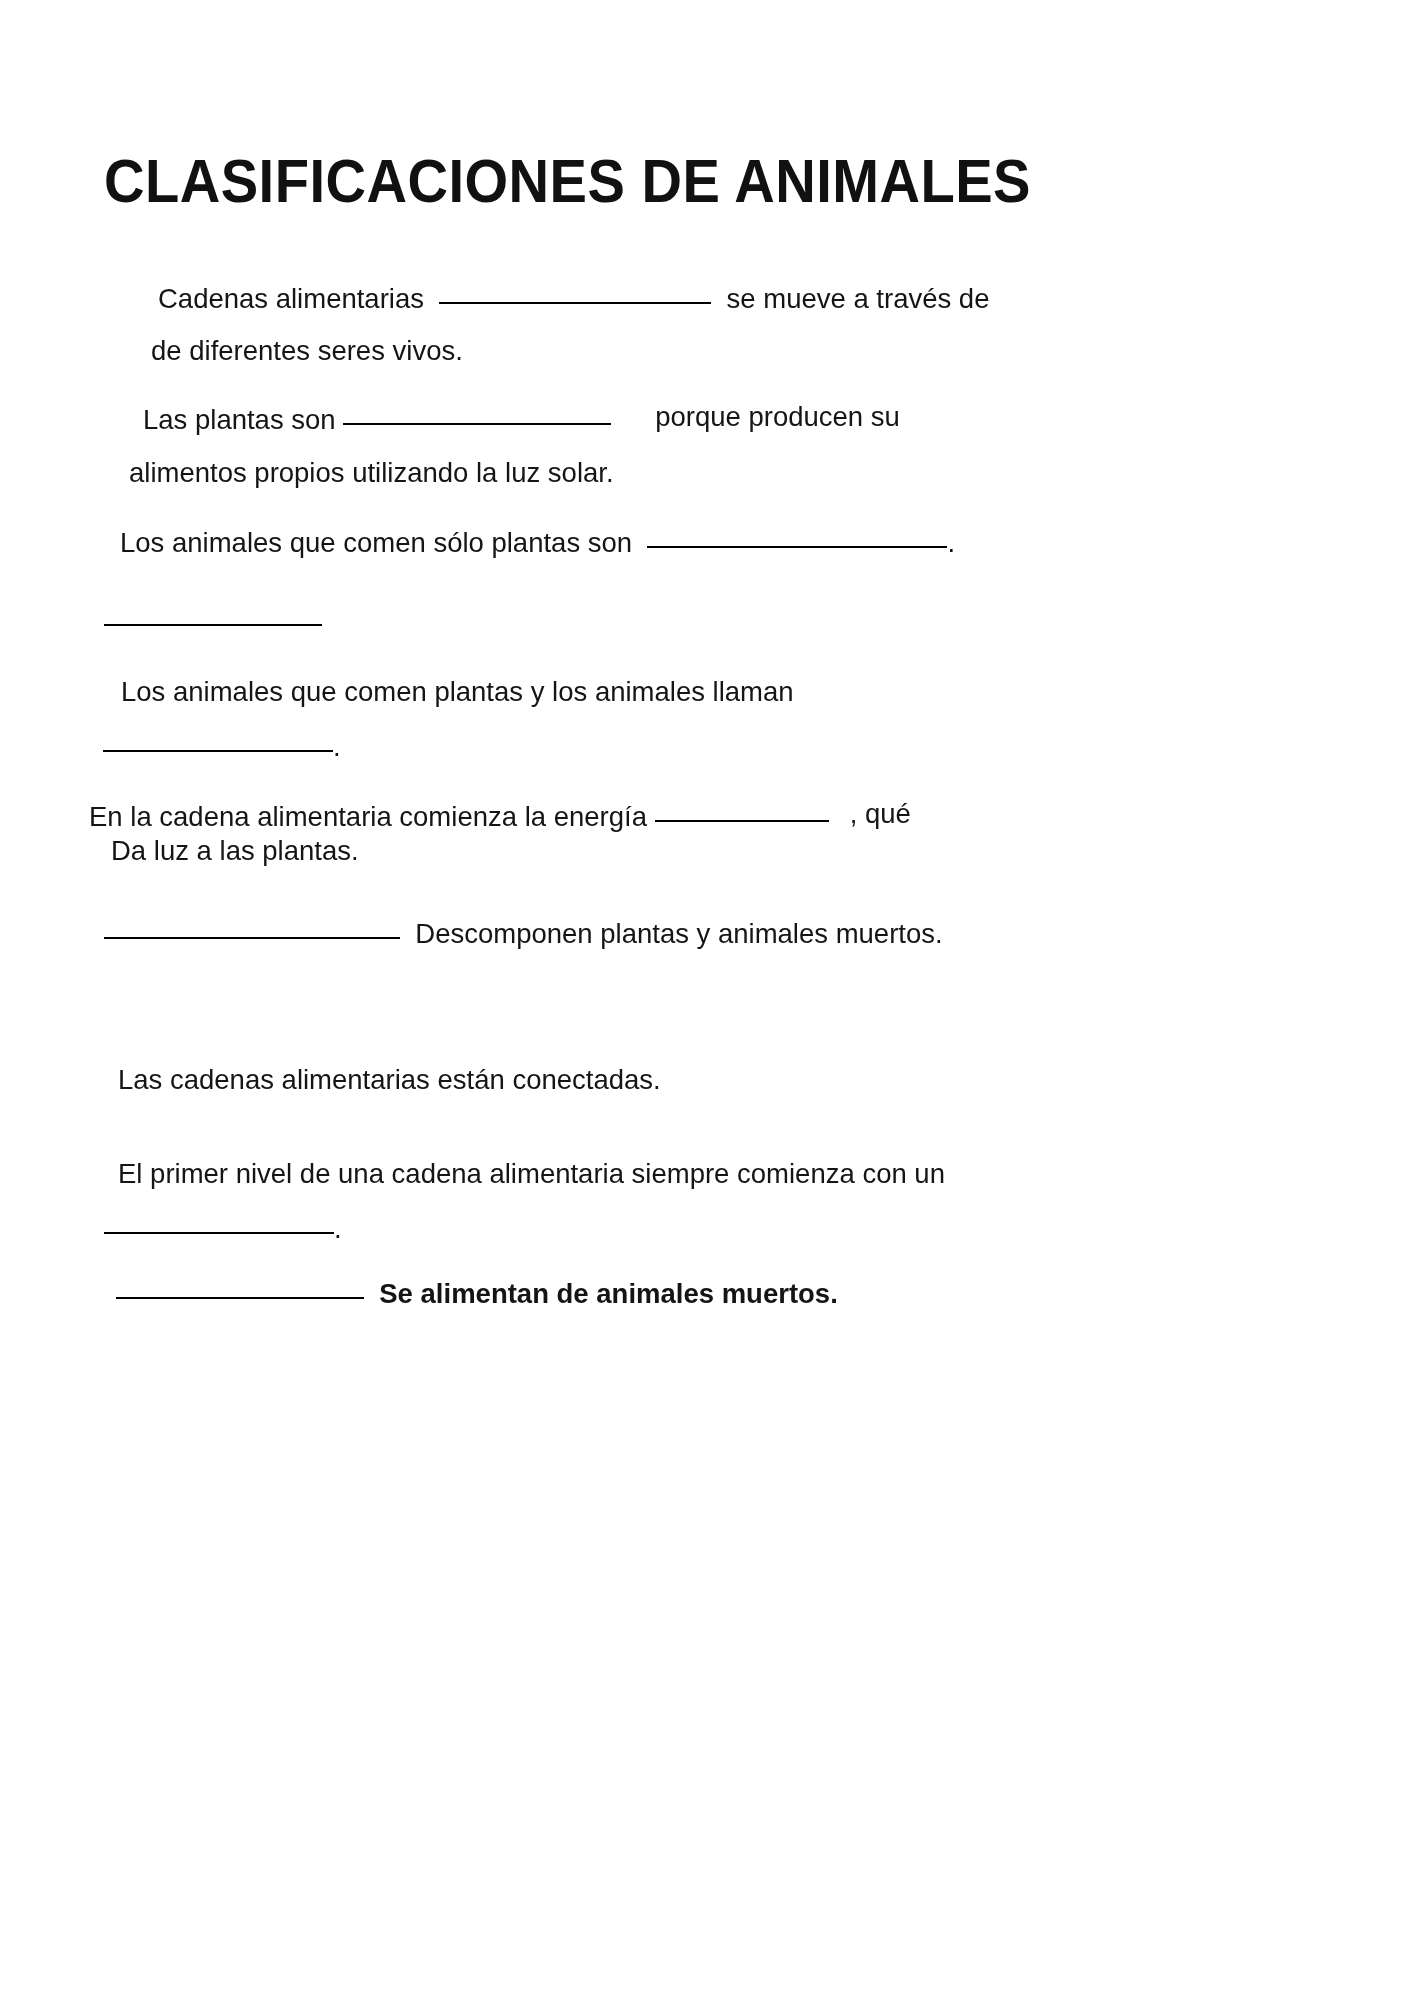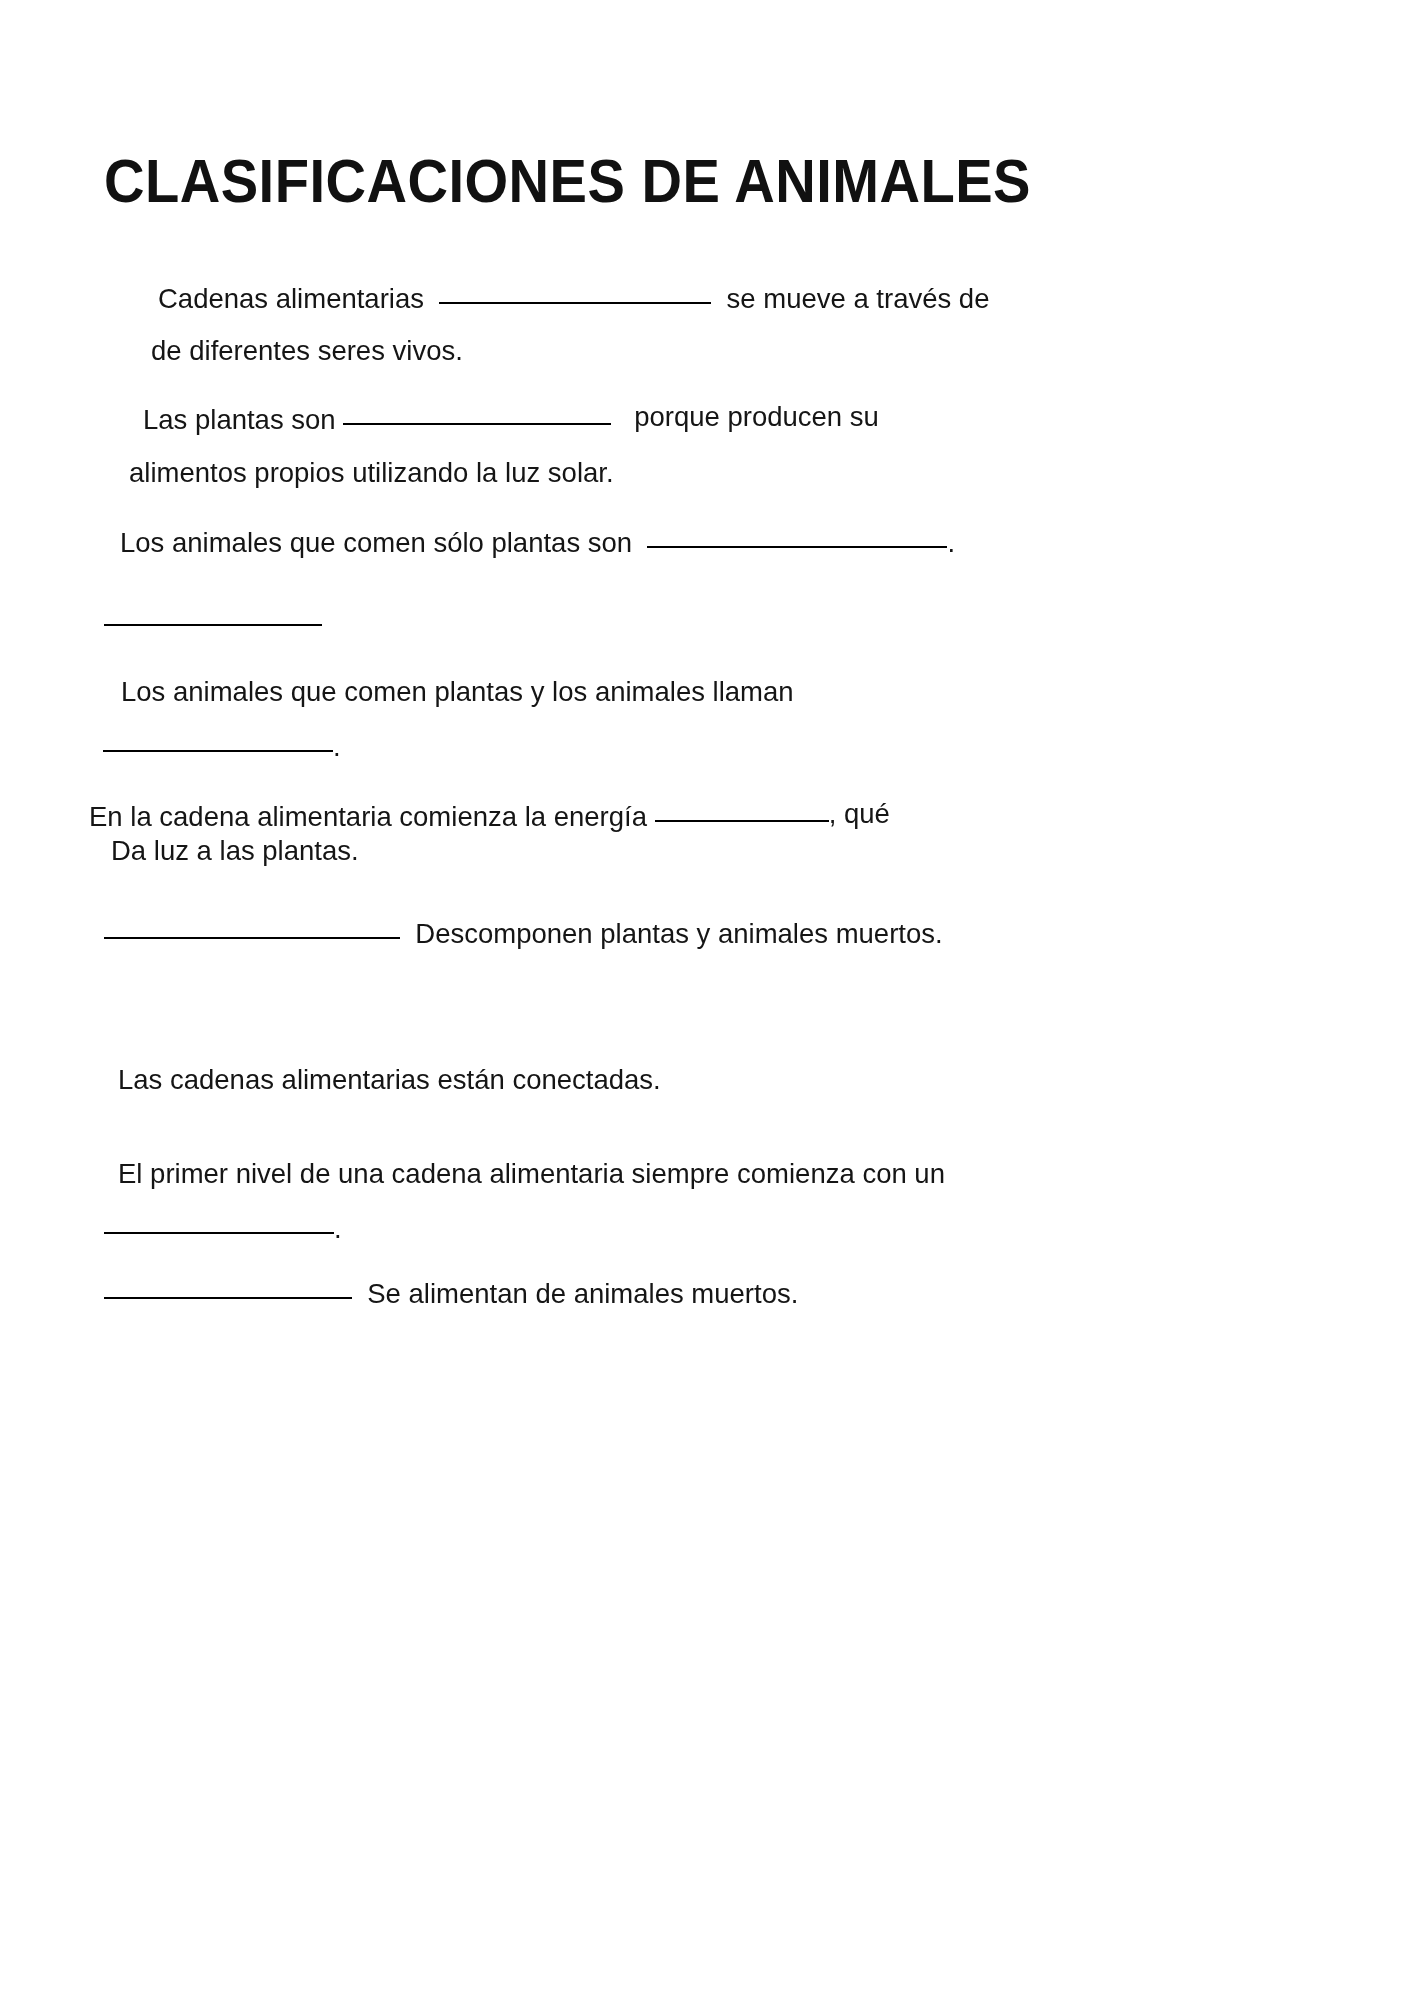--- a/index.html
+++ b/index.html
@@ -62,22 +62,22 @@
   .p5 { position: absolute; left: 121px; top: 423px; }
   .p5 .ln2 { margin-left: -18px; margin-top: 27px; }
   .p6 { position: absolute; left: 89px; top: 545px; }
   .p6 .ln2 { margin-left: 22px; margin-top: 6px; }
   .p7 { position: absolute; left: 104px; top: 665px; }
   .p7 .ln2 { margin-left: 25px; margin-top: 25px; }
   .p8 { position: absolute; left: 113px; top: 785px; }
   .p8 .ln2 { margin-left: 5px; margin-top: 26px; }
   .p9 { position: absolute; left: 118px; top: 905px; }
   .p9 .ln2 { margin-left: -14px; margin-top: 27px; }
-  .p10 { position: absolute; left: 104px; top: 1025px; }
-  .sup { vertical-align: 3px; }
+  .p10 { position: absolute; left: 116px; top: 1025px; font-weight: bold; }
+  .sup { vertical-align: 3px; margin-left: 21px; }
 </style>
 </head>
 <body>
 
 <div class="page">
 
   <h1 class="title">CLASIFICACIONES DE ANIMALES</h1>
 
   <div class="body">
 

